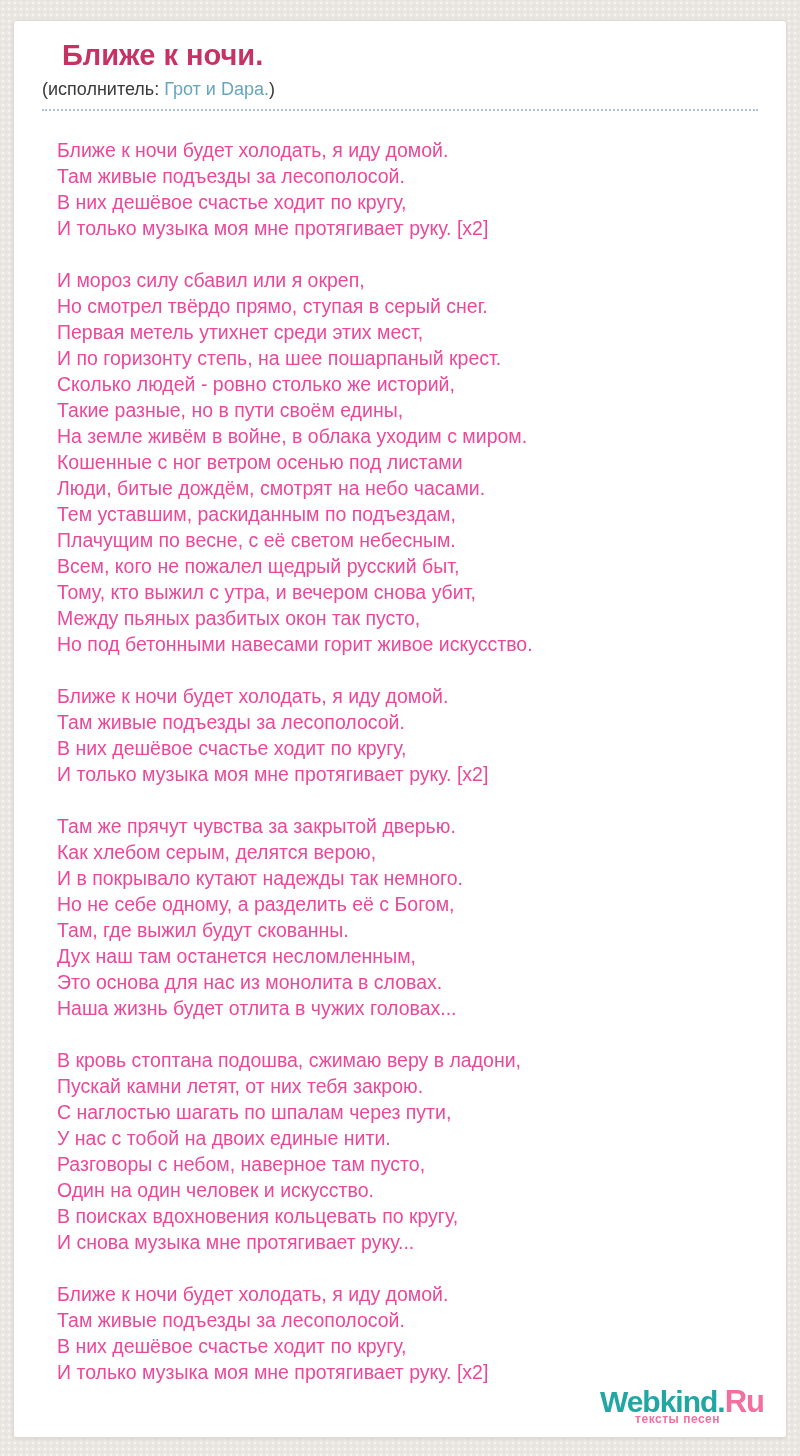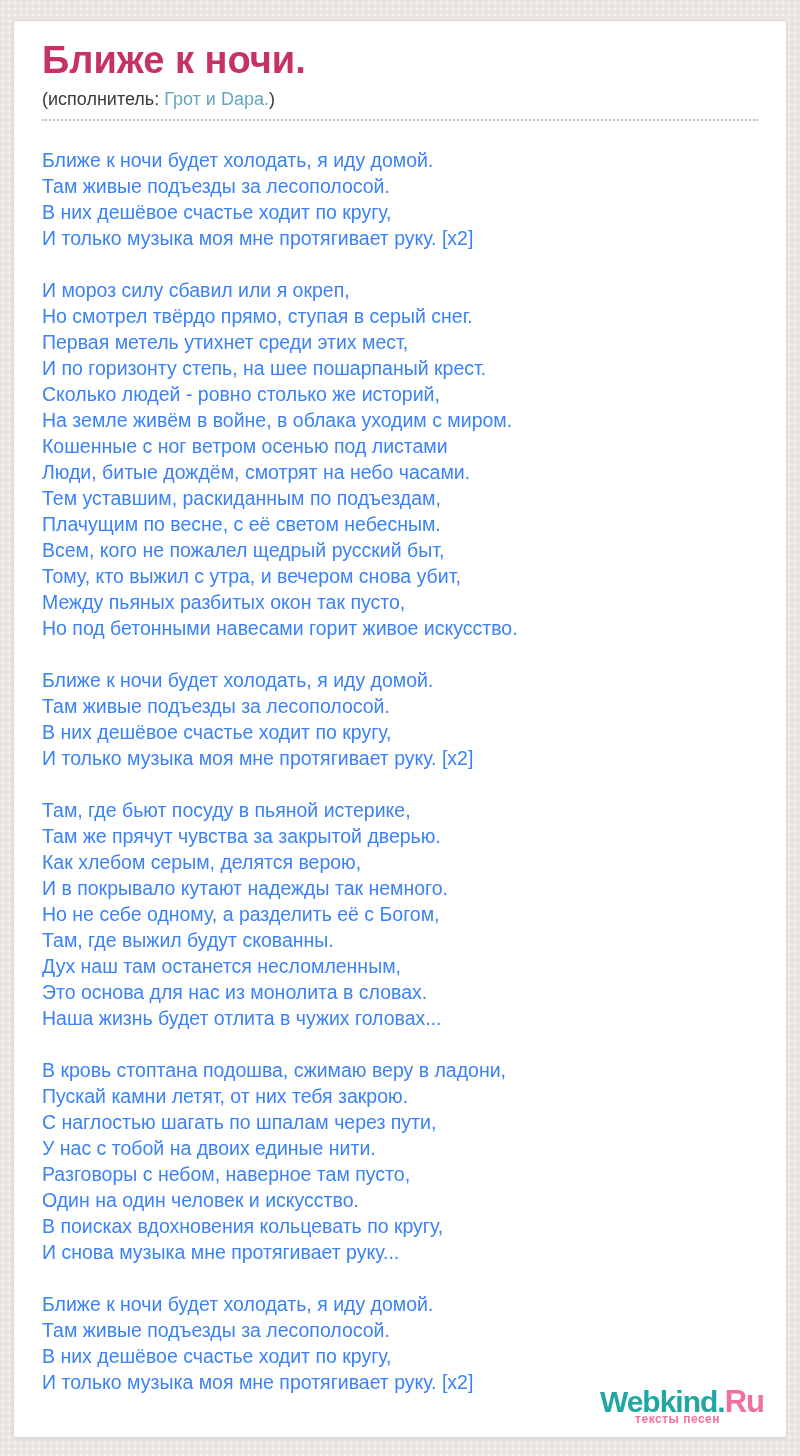--- a/index.html
+++ b/index.html
@@ -28,45 +28,47 @@
     border-radius: 3px;
     box-shadow: 0 1px 3px rgba(0,0,0,.07);
     overflow: hidden;
   }
 
   .content {
     padding: 18px 28px 0 28px;
   }
 
   .song-title {
-    font-size: 38px;
+    font-size: 29px;
     font-weight: bold;
     color: #c73264;
     letter-spacing: 0;
     margin-bottom: 7px;
+    margin-left: 20px;
   }
 
   .artist-row {
     font-size: 18px;
     color: #3a3a3a;
     padding-bottom: 9px;
     border-bottom: 2px dotted #aec2d2;
   }
 
   .artist-link {
     color: #65a6bd;
     text-decoration: none;
     cursor: pointer;
     margin-top: 32px;
   }
 
   .lyrics {
-    color: #3b82f6;
+    color: #ec4899;
     font-size: 19.5px;
     line-height: 26px;
+    margin-left: 15px;
   }
 
   .stanza { margin-top: 26px; }
   .stanza:first-child { margin-top: 26px; }
 
   .lyric-line { white-space: nowrap; }
 
   .brand {
     position: absolute;
     right: 22px;
@@ -117,40 +119,40 @@
         <div class="lyric-line">В них дешёвое счастье ходит по кругу,</div>
         <div class="lyric-line">И только музыка моя мне протягивает руку. [x2]</div>
       </div>
 
       <div class="stanza">
         <div class="lyric-line">И мороз силу сбавил или я окреп,</div>
         <div class="lyric-line">Но смотрел твёрдо прямо, ступая в серый снег.</div>
         <div class="lyric-line">Первая метель утихнет среди этих мест,</div>
         <div class="lyric-line">И по горизонту степь, на шее пошарпаный крест.</div>
         <div class="lyric-line">Сколько людей - ровно столько же историй,</div>
+        <div class="lyric-line">Такие разные, но в пути своём едины,</div>
         <div class="lyric-line">На земле живём в войне, в облака уходим с миром.</div>
         <div class="lyric-line">Кошенные с ног ветром осенью под листами</div>
         <div class="lyric-line">Люди, битые дождём, смотрят на небо часами.</div>
         <div class="lyric-line">Тем уставшим, раскиданным по подъездам,</div>
         <div class="lyric-line">Плачущим по весне, с её светом небесным.</div>
         <div class="lyric-line">Всем, кого не пожалел щедрый русский быт,</div>
         <div class="lyric-line">Тому, кто выжил с утра, и вечером снова убит,</div>
         <div class="lyric-line">Между пьяных разбитых окон так пусто,</div>
         <div class="lyric-line">Но под бетонными навесами горит живое искусство.</div>
       </div>
 
       <div class="stanza">
         <div class="lyric-line">Ближе к ночи будет холодать, я иду домой.</div>
         <div class="lyric-line">Там живые подъезды за лесополосой.</div>
         <div class="lyric-line">В них дешёвое счастье ходит по кругу,</div>
         <div class="lyric-line">И только музыка моя мне протягивает руку. [x2]</div>
       </div>
 
       <div class="stanza">
-        <div class="lyric-line">Там, где бьют посуду в пьяной истерике,</div>
         <div class="lyric-line">Там же прячут чувства за закрытой дверью.</div>
         <div class="lyric-line">Как хлебом серым, делятся верою,</div>
         <div class="lyric-line">И в покрывало кутают надежды так немного.</div>
         <div class="lyric-line">Но не себе одному, а разделить её с Богом,</div>
         <div class="lyric-line">Там, где выжил будут скованны.</div>
         <div class="lyric-line">Дух наш там останется несломленным,</div>
         <div class="lyric-line">Это основа для нас из монолита в словах.</div>
         <div class="lyric-line">Наша жизнь будет отлита в чужих головах...</div>
       </div>
 

